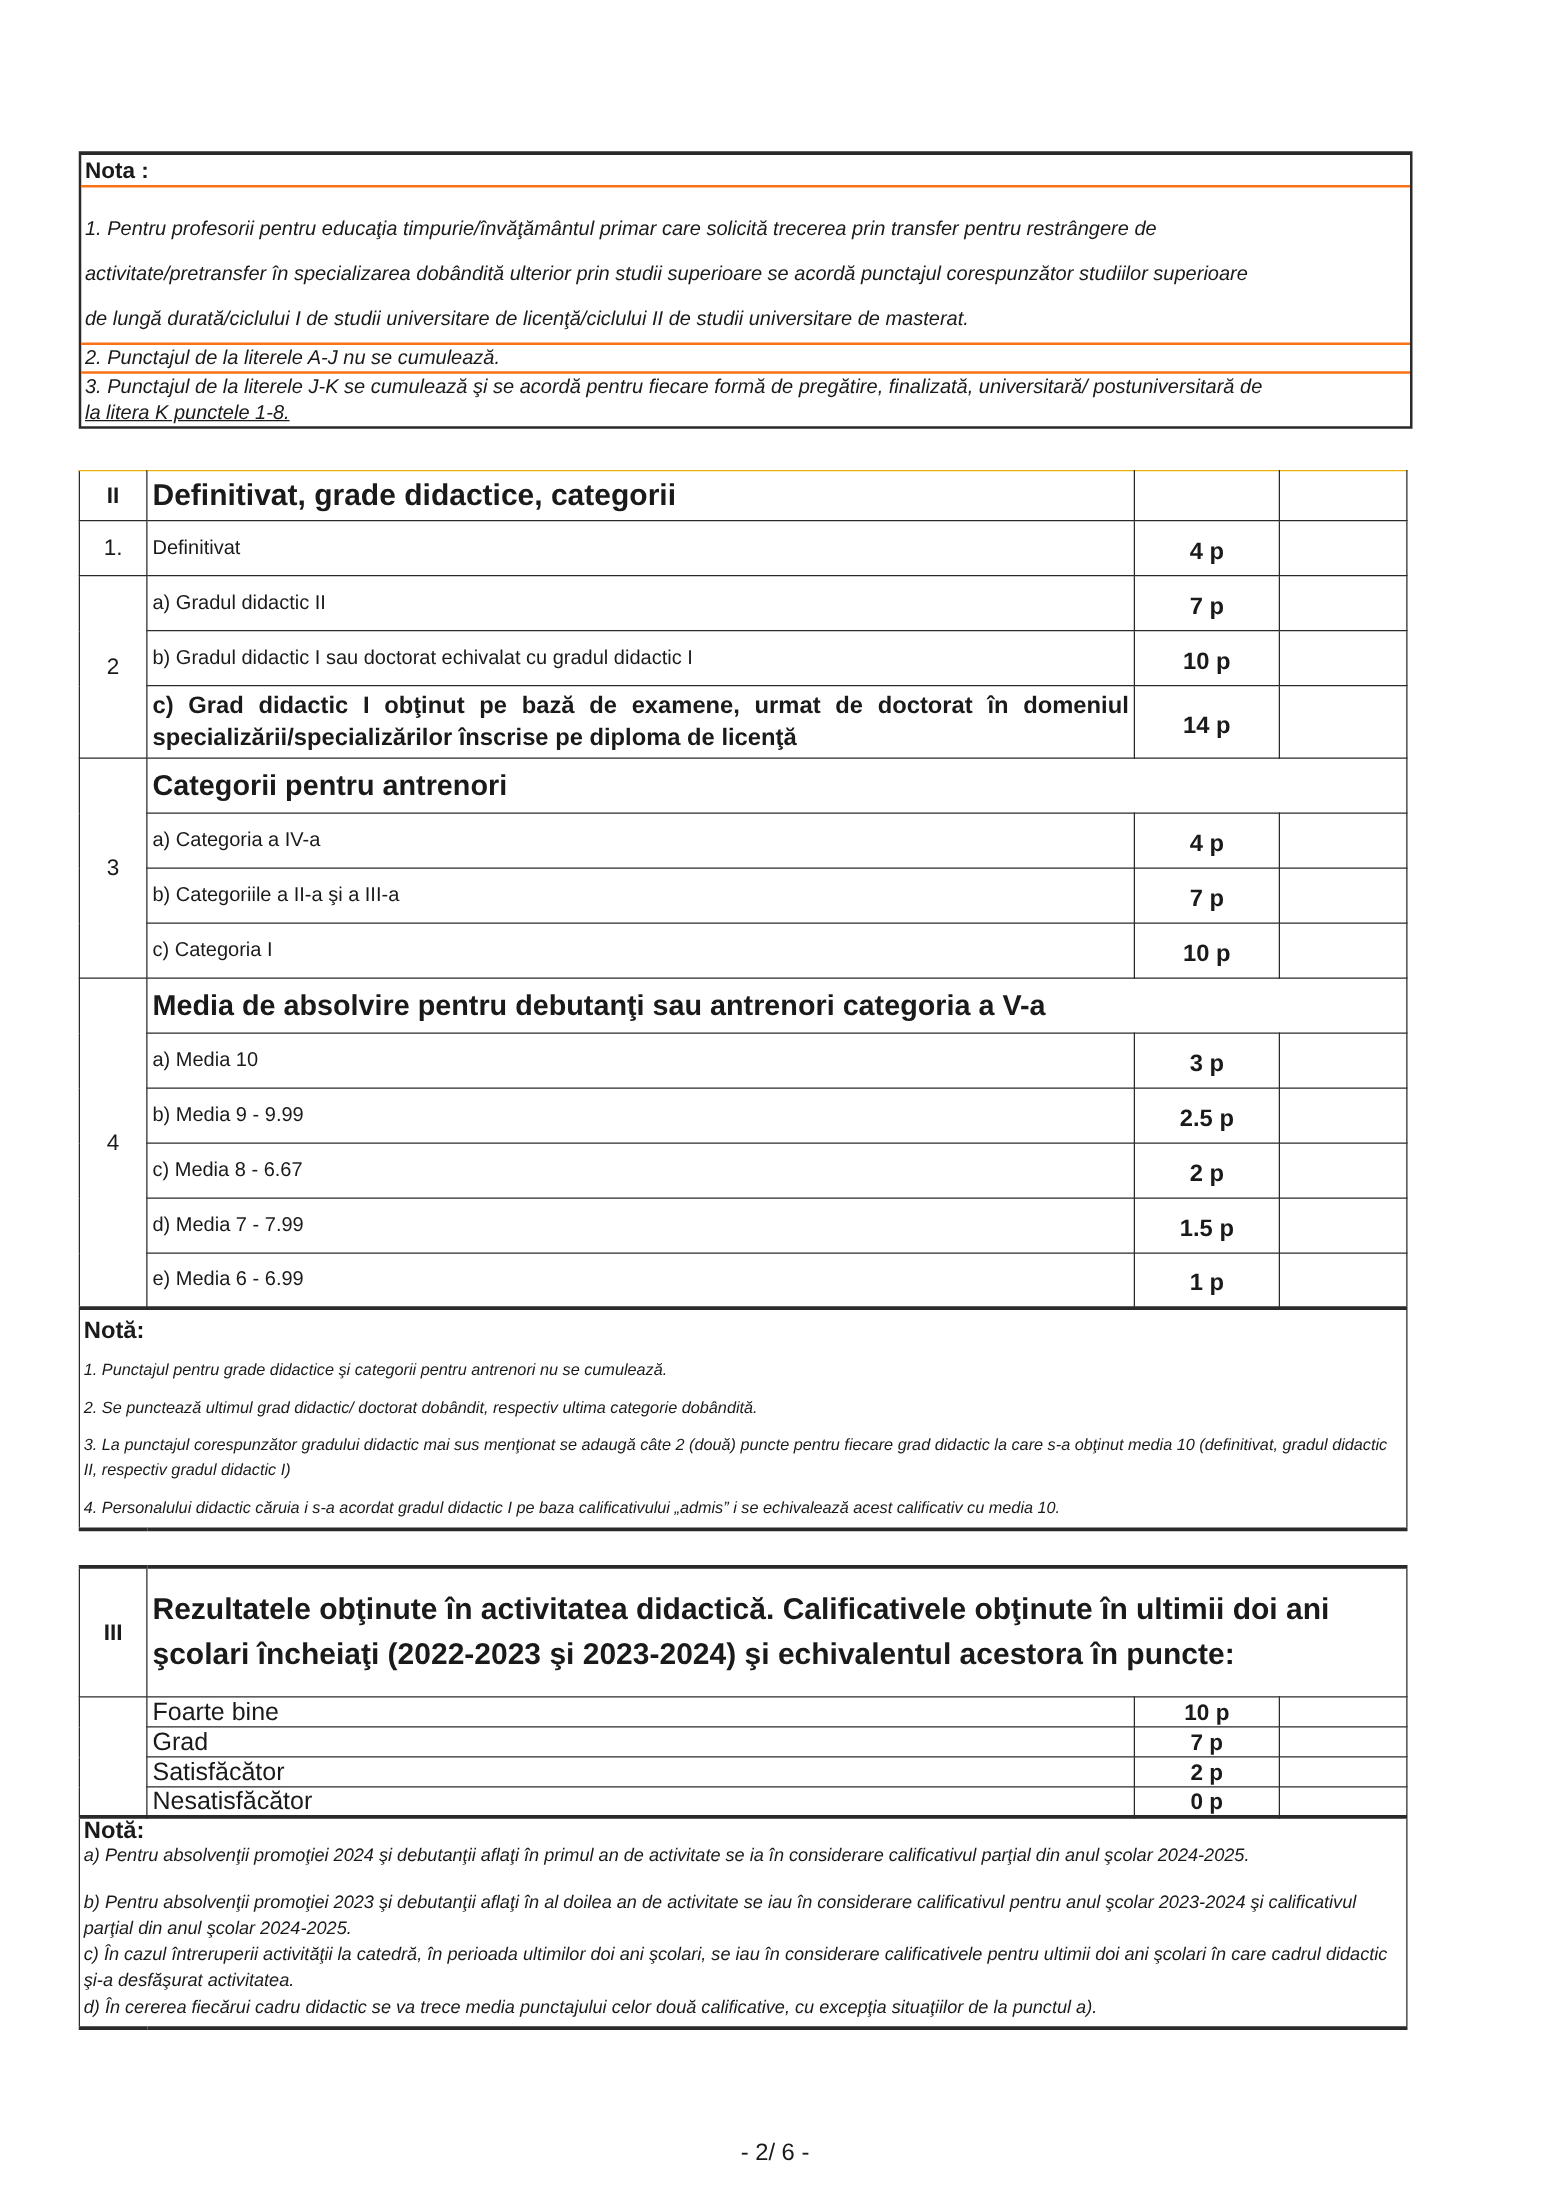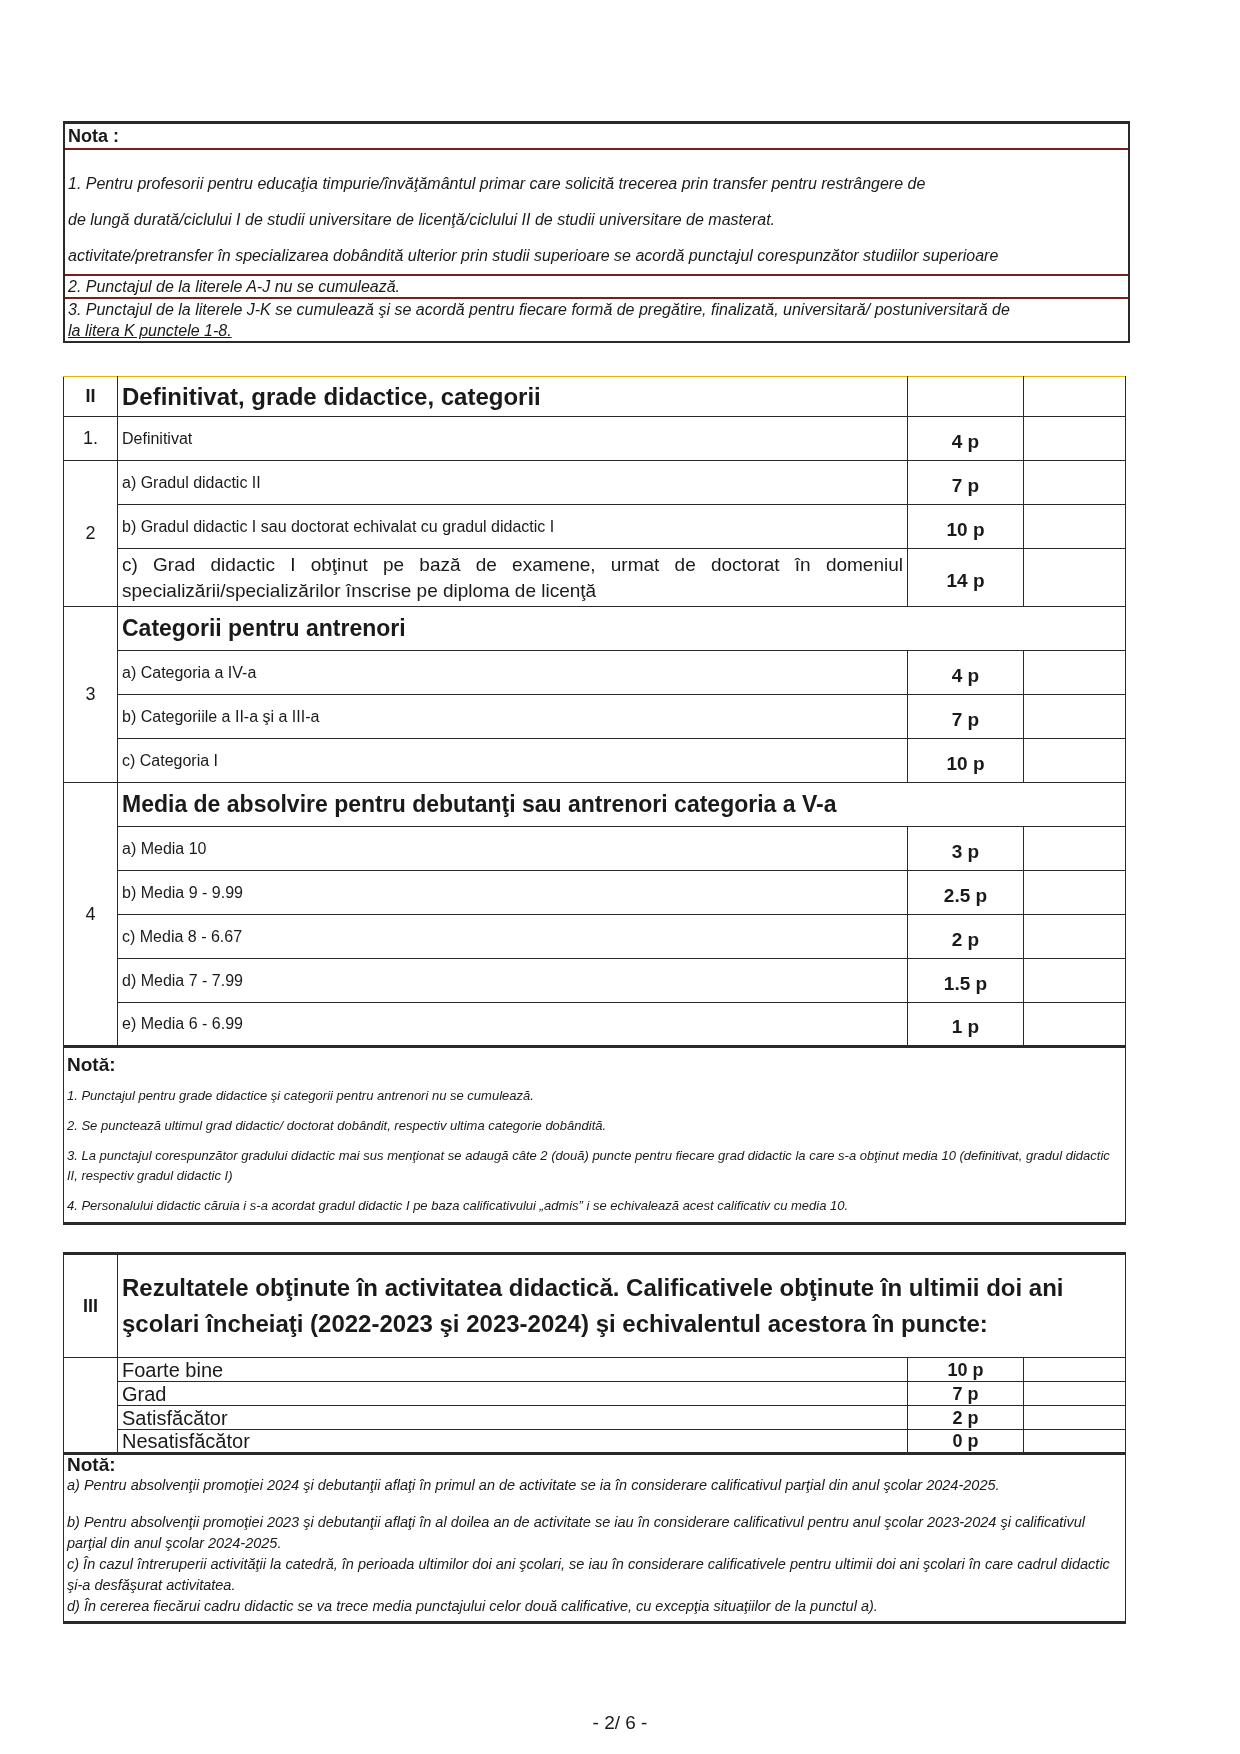--- a/index.html
+++ b/index.html
@@ -1,35 +1,35 @@
 <!DOCTYPE html>
 <html><head>
 <meta charset="utf-8">
 <style>
   html, body { margin:0; padding:0; background:#fff; }
   body { width:1240px; height:1754px; position:relative; font-family:"Liberation Sans", sans-serif; color:#1a1a1a; }
   .page { position:absolute; left:0; top:0; width:1240px; height:1754px; }
 
   
   .nota-box { position:absolute; left:63px; top:121px; width:1063px; border:2px solid #2a2a2a; border-top:3px solid #2a2a2a; }
-  .nota-box .row { border-bottom:2px solid #7f1d1d; padding:0 3px; font-style:italic; font-size:16px; line-height:21px; }
+  .nota-box .row { border-bottom:2px solid #f97316; padding:0 3px; font-style:italic; font-size:16px; line-height:21px; }
   .nota-box .row:last-child { border-bottom:none; }
   .nota-box .hdr { font-style:normal; font-weight:bold; font-size:18px; line-height:24px; }
 
   
   table { border-collapse:collapse; position:absolute; }
   td { border:1.5px solid #2a2a2a; padding:0 4px; vertical-align:middle; }
   .t2 { left:63px; top:376px; width:1063px; }
   .num { width:45px; text-align:center; font-size:18px; }
   .desc { font-size:16px; }
   .pts { width:107px; text-align:center; font-weight:bold; font-size:19px; padding-top:6px; }
   .empty { width:93px; }
   .h-title { font-weight:bold; font-size:24px; }
   .sub-title { font-weight:bold; font-size:23px; }
-  .just { text-align:justify; font-size:19px; line-height:26px; }
+  .just { text-align:justify; font-size:19px; line-height:26px;font-weight:bold; }
   .t2 tr.outer-top td { border-top:1px solid #eab308; }
 
   .nota2 { border:1.5px solid #2a2a2a; }
   .nota2-inner { font-size:13px; font-style:italic; }
   .nota2-inner .t { font-style:normal; font-weight:bold; font-size:19px; margin:6px 0 10px 0; }
   .nota2-inner p { margin:0 0 10px 0; line-height:20px; }
 
   
   .t3 { left:63px; top:1252px; width:1063px; }
   .t3 .pts { padding-top:0; font-size:18px; line-height:22px; }
@@ -42,22 +42,22 @@
 </style>
 </head>
 <body>
 
 <div class="page">
 
   <div class="nota-box">
     <div class="row hdr">Nota :</div>
     <div class="row" style="line-height:36px;margin-top:16px;">
       <div>1. Pentru profesorii pentru educaţia timpurie/învăţământul primar care solicită trecerea prin transfer pentru restrângere de</div>
+      <div>activitate/pretransfer în specializarea dobândită ulterior prin studii superioare se acordă punctajul corespunzător studiilor superioare</div>
       <div>de lungă durată/ciclului I de studii universitare de licenţă/ciclului II de studii universitare de masterat.</div>
-      <div>activitate/pretransfer în specializarea dobândită ulterior prin studii superioare se acordă punctajul corespunzător studiilor superioare</div>
     </div>
     <div class="row">2. Punctajul de la literele A-J nu se cumulează.</div>
     <div class="row">
       <div>3. Punctajul de la literele J-K se cumulează şi se acordă pentru fiecare formă de pregătire, finalizată, universitară/ postuniversitară de</div>
       <div style="text-decoration:underline;">la litera K punctele 1-8.</div>
     </div>
   </div>
 
   <table class="t2">
     <tbody>

